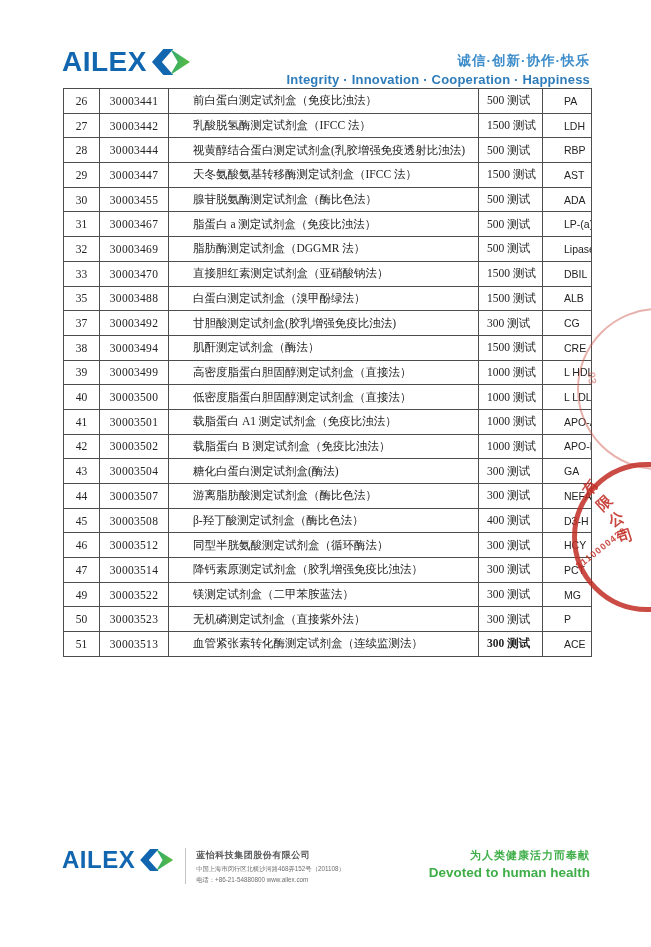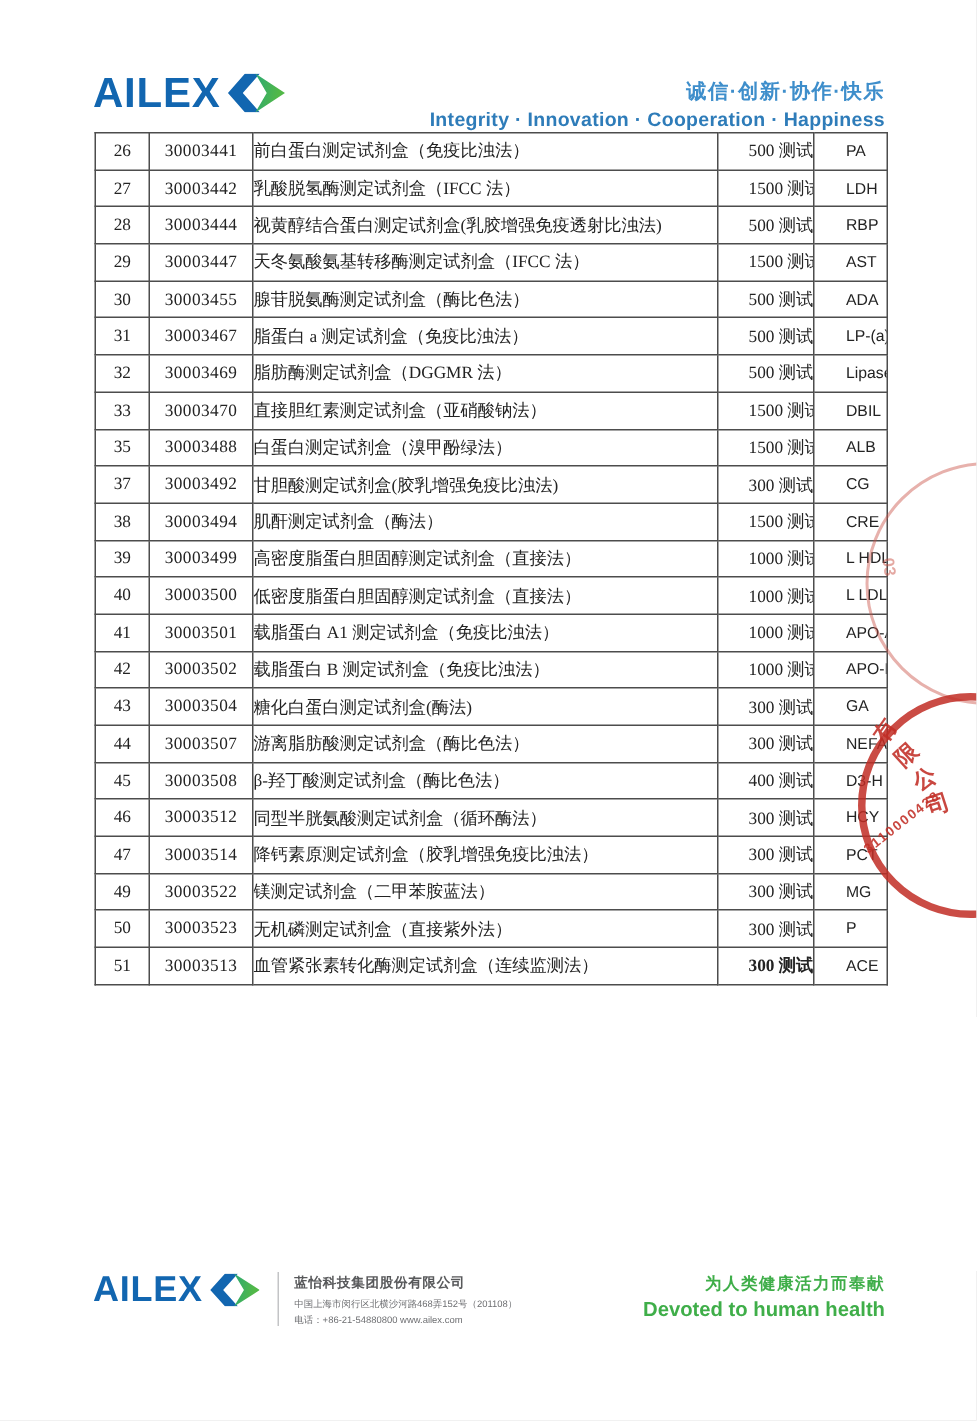--- a/index.html
+++ b/index.html
@@ -44,22 +44,22 @@
     border-collapse:collapse; table-layout:fixed;
     font-family:"Liberation Serif", serif;
     font-size:11.5px; color:#232323;
   }
   .reagents td{
     border:1px solid #4d4d4d; height:24.7px;
     overflow:hidden; white-space:nowrap; vertical-align:middle;
   }
   .c-no   { width:36px;  text-align:center; }
   .c-code { width:69px;  text-align:center; letter-spacing:.3px; }
-  .c-name { width:310px; padding-left:0; }
-  .c-tests{ width:64px;  padding-left:20px; }
+  .c-name { width:310px; padding-left:24px; }
+  .c-tests{ width:64px;  padding-left:8px; }
   .c-abbr { width:49px;  padding-left:21px; font-family:"Liberation Sans",sans-serif; font-size:10.5px; }
   .bold-tests{ font-weight:bold; }
 
   
   .stamp-ring{ position:absolute; border-radius:50%; pointer-events:none; }
   .stamp-faint{
     left:577px; top:308px; width:162px; height:162px;
     border:2.5px solid rgba(201,82,70,.45);
   }
   .stamp-main{

